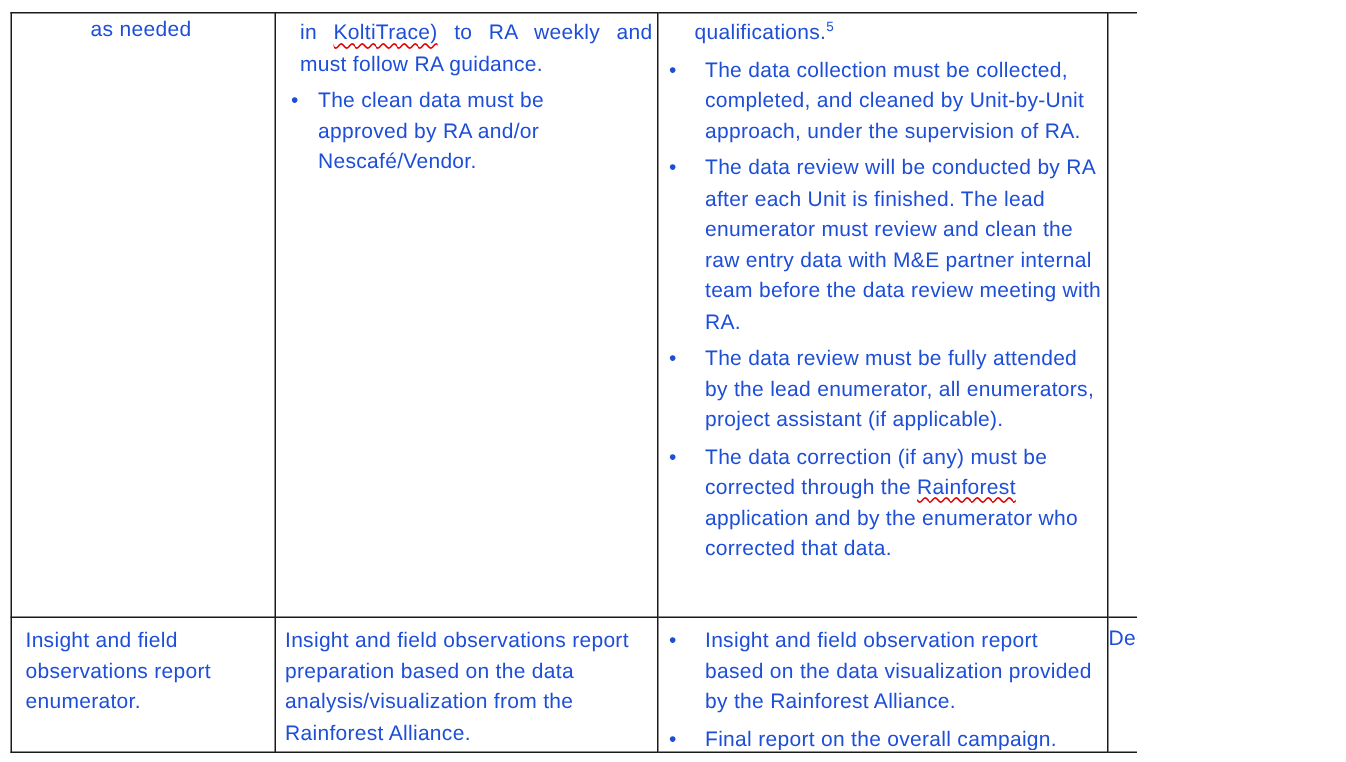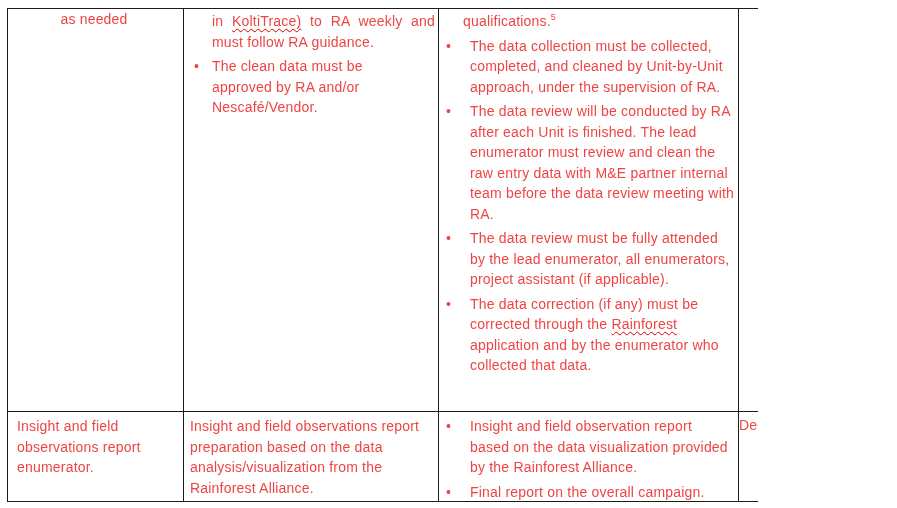--- a/index.html
+++ b/index.html
@@ -3,42 +3,42 @@
 <meta charset="utf-8">
 <style>
   html, body { margin: 0; padding: 0; background: #ffffff; }
   .page {
     position: relative;
     width: 758px;
     height: 508px;
     background: #ffffff;
     font-family: "Liberation Sans", sans-serif;
     font-size: 14px;
-    color: #ef4444;
+    color: #1d4ed8;
     letter-spacing: 0.2px;
     overflow: hidden;
   }
   table.doc-table {
     position: absolute;
     left: 7px;
     top: 8px;
     width: 883px;
     border-collapse: collapse;
     table-layout: fixed;
   }
   td {
     border: 1.5px solid #1b1b1b;
     vertical-align: top;
     padding: 2px 3px 0 0;
   }
   .inner { overflow: hidden; }
   .r1i { height: 400px; }
   .r2i { height: 84px; }
   p, .bullet { margin: 0 0 4px 0; line-height: 20.5px; }
-  .cont-c2 { margin-left: 28px; text-align: justify; }
+  .cont-c2 { margin-left: 16px; text-align: justify; }
   .cont-c3 { margin-left: 24px; }
   .bullet { display: flex; align-items: flex-start; }
   .marker-c2 { flex: 0 0 18px; margin-left: 10px; }
   .marker-c3 { flex: 0 0 24px; margin-left: 7px; }
   .btext { flex: 1; }
   .c2 .btext { max-width: 164px; }
   .r1c1 { text-align: center; padding-top: 2px; }
   .r2c1 { padding: 4px 8px 0 9px; line-height: 20.5px; }
   .r2c2 { padding: 4px 3px 0 6px; line-height: 20.5px; }
   .r2c4 { text-align: left; padding-top: 5px; }
@@ -87,21 +87,21 @@
             <div class="bullet">
               <span class="marker-c3">•</span>
               <span class="btext"><span>The data review will be conducted by RA after each Unit is finished. The lead enumerator must review and clean the raw entry data with M&amp;E partner internal team before the data review meeting with RA.</span><span class="sq"></span><span></span></span>
             </div>
             <div class="bullet">
               <span class="marker-c3">•</span>
               <span class="btext"><span>The data review must be fully attended by the lead enumerator, all enumerators, project assistant (if applicable).</span><span class="sq"></span><span></span></span>
             </div>
             <div class="bullet">
               <span class="marker-c3">•</span>
-              <span class="btext"><span>The data correction (if any) must be corrected through the </span><span class="sq">Rainforest</span><span> application and by the enumerator who collected that data.</span></span>
+              <span class="btext"><span>The data correction (if any) must be corrected through the </span><span class="sq">Rainforest</span><span> application and by the enumerator who corrected that data.</span></span>
             </div>
           </div>
         </td>
         <td class="c4">
           <div class="inner r1i"></div>
         </td>
       </tr>
       <tr>
         <td class="c1 r2c1">
           <div class="inner r2i">Insight and field observations report enumerator.</div>

